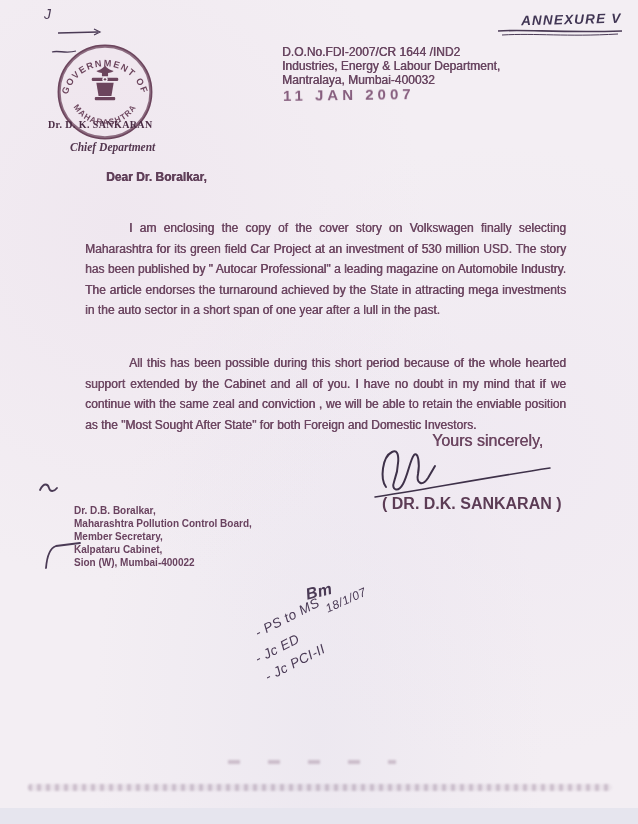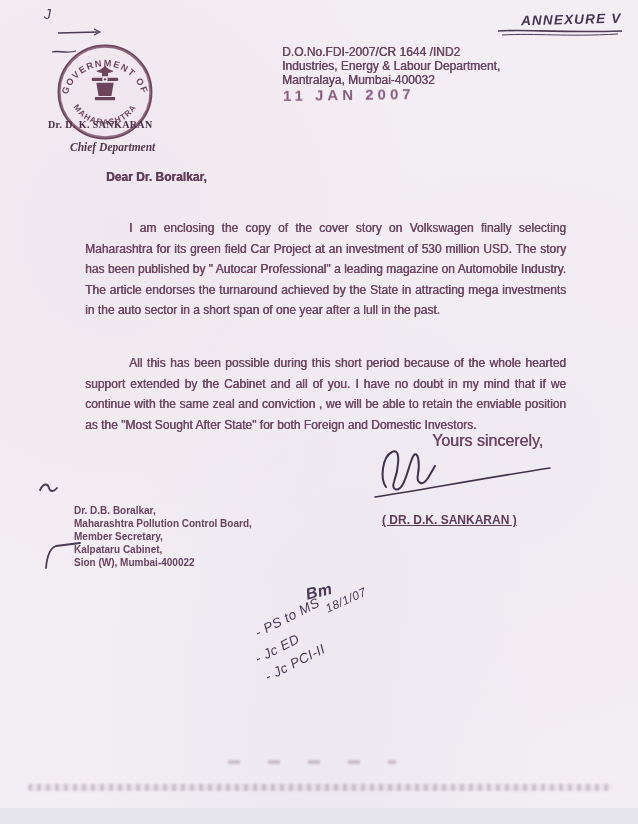--- a/index.html
+++ b/index.html
@@ -42,21 +42,21 @@
                 letter-spacing:4px; color:rgba(106,58,96,.8);
                 transform:rotate(-.8deg); filter:blur(.3px); }
 
   #salutation { left:106px; top:170px; font-size:12px; font-weight:bold; color:#61405a; }
 
   #para1 { left:85px; top:218px; width:481px; text-indent:44px; }
   #para2 { left:85px; top:353px; width:481px; text-indent:44px; }
 
   #closing { left:432px; top:432px; font-size:16px;text-align:right; }
   #signature { left:370px; top:441px; }
-  #signatory { left:382px; top:513px; font-size:12px; font-weight:bold; color:#5c3c55;text-decoration:underline; }
+  #signatory { left:382px; top:495px; font-size:16px; font-weight:bold; color:#5c3c55; }
 
   #recipient { left:74px; top:505px; font-size:10px; line-height:12.9px;
                font-weight:bold; color:#69425f; filter:blur(.15px); }
   #recipient-arrow { left:38px; top:538px; }
   #margin-squiggle { left:36px; top:478px; }
 
   .hw-note { transform-origin:left center; white-space:nowrap; }
   #hw-initials { left:306px; top:586px; font-size:16px; transform:rotate(-14deg); font-weight:bold; }
   #hw-date    { left:326px; top:602px; font-size:12px; transform:rotate(-24deg); }
   #hw-note1   { left:256px; top:626px; font-size:13.5px; transform:rotate(-27deg); }

